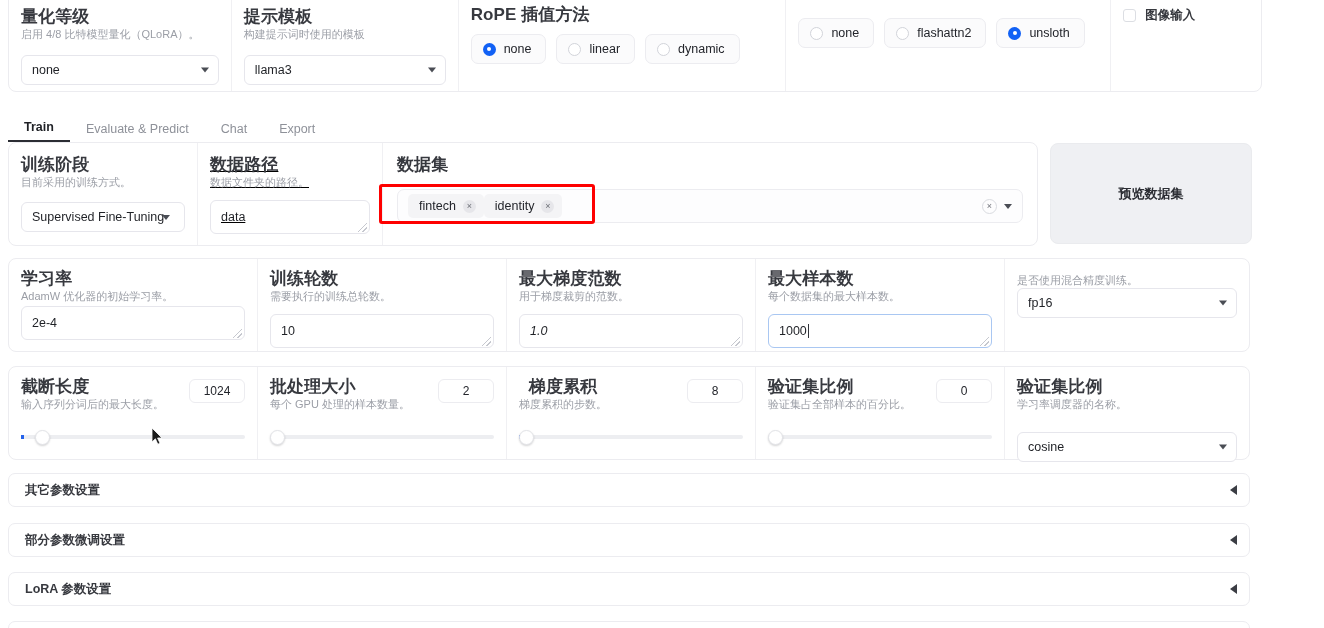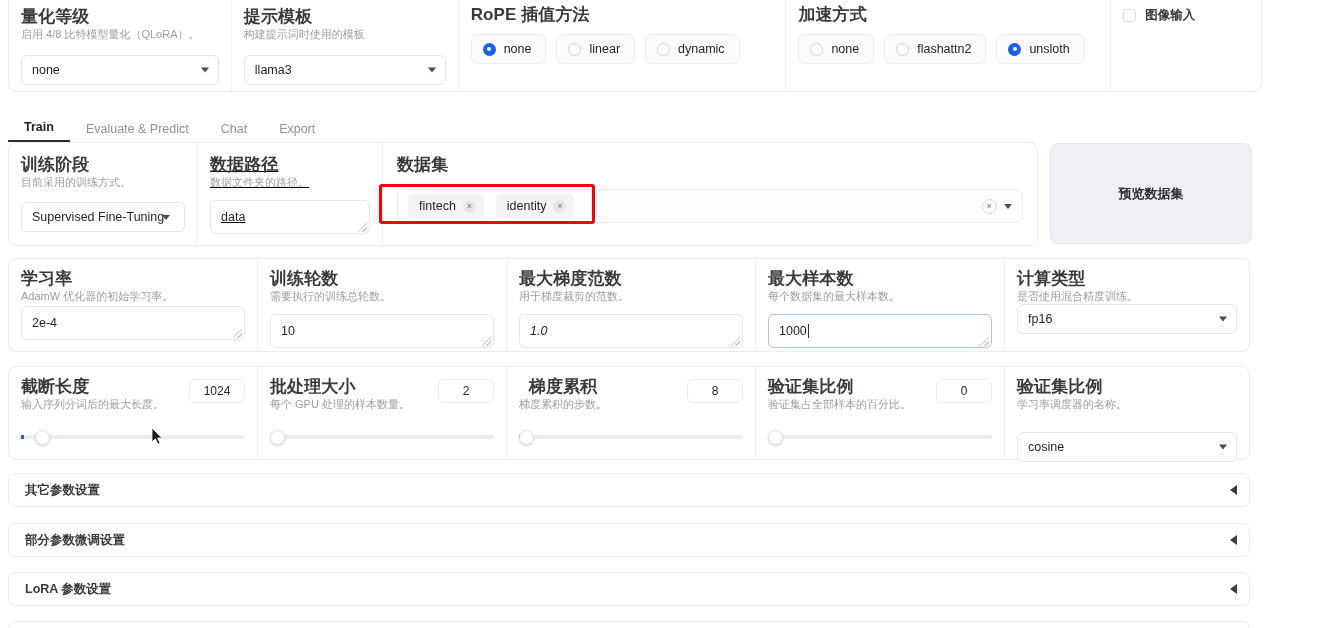--- a/index.html
+++ b/index.html
@@ -91,21 +91,21 @@
     color: #1f2126; font-weight: bold;
     border-bottom: 2px solid #2b2d33;
   }
 
   
   .tagbox {
     position: relative; height: 34px; border: 1px solid #ececf0;
     border-radius: 7px; background: #fdfdfe; display: flex;
     align-items: center; padding: 0 10px;
   }
-  .tags { display: flex; gap: 12px; align-items: flex-end; }
+  .tags { display: flex; align-items: flex-end; }
   .tag {
     height: 24px; background: #f4f4f6; border-radius: 5px;
     display: flex; align-items: center; gap: 7px; padding: 0 8px 0 11px;
     font-size: 12.5px; color: #23252b;
   }
   .tag .x {
     width: 13px; height: 13px; border-radius: 50%; background: #e6e6ea;
     color: #6d7077; font-size: 9px; line-height: 13px; text-align: center;
   }
   .clear-x {
@@ -200,21 +200,20 @@
         <div class="pill">
           <span class="radio"></span>
           <span>dynamic</span>
         </div>
       </div>
     </div>
 
     <div class="vdiv"></div>
 
     <div class="grp" style="width:324px; padding-top:14px;">
-      <div class="lbl">加速方式</div>
       <div class="radio-row" style="margin-top:11px;">
         <div class="pill">
           <span class="radio"></span>
           <span>none</span>
         </div>
         <div class="pill">
           <span class="radio"></span>
           <span>flashattn2</span>
         </div>
         <div class="pill">
@@ -333,21 +332,20 @@
       <div class="txtbox focus" style="margin-top:10px;">
         <span>1000</span>
         <span class="caretbar"></span>
         <span class="grip"></span>
       </div>
     </div>
 
     <div class="vdiv"></div>
 
     <div class="grp" style="flex:1; padding-top:12px;">
-      <div class="lbl">计算类型</div>
       <div class="hint">是否使用混合精度训练。</div>
       <div class="select" style="">
         <span>fp16</span>
         <span class="caret"></span>
       </div>
     </div>
   </div>
 
   <div class="panel" style="position:absolute; left:8px; top:366px; width:1242px; height:94px; display:flex;">
 

